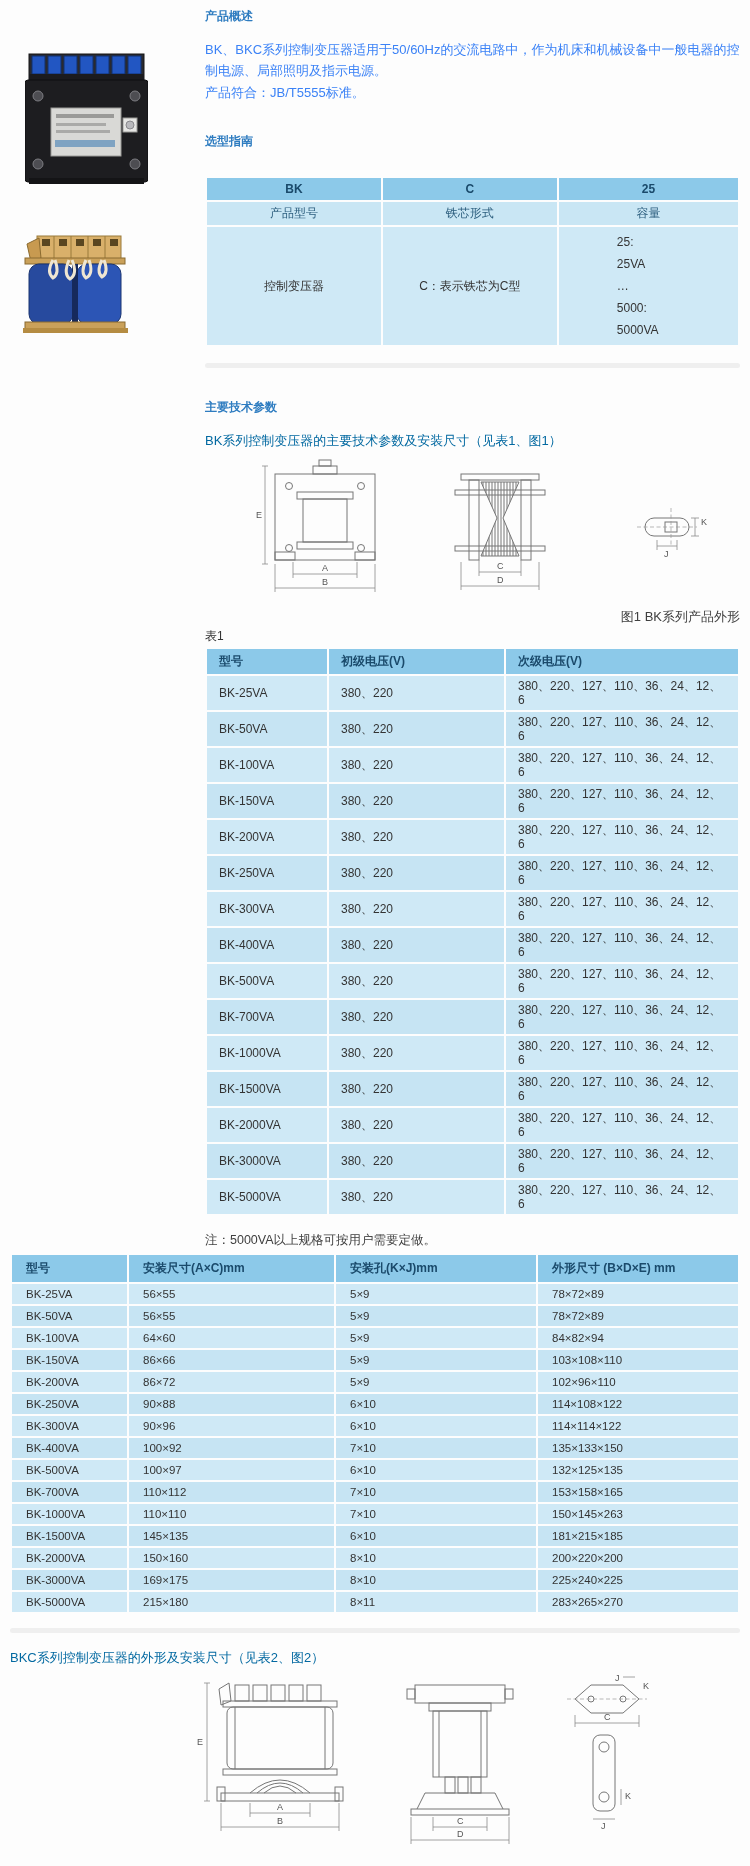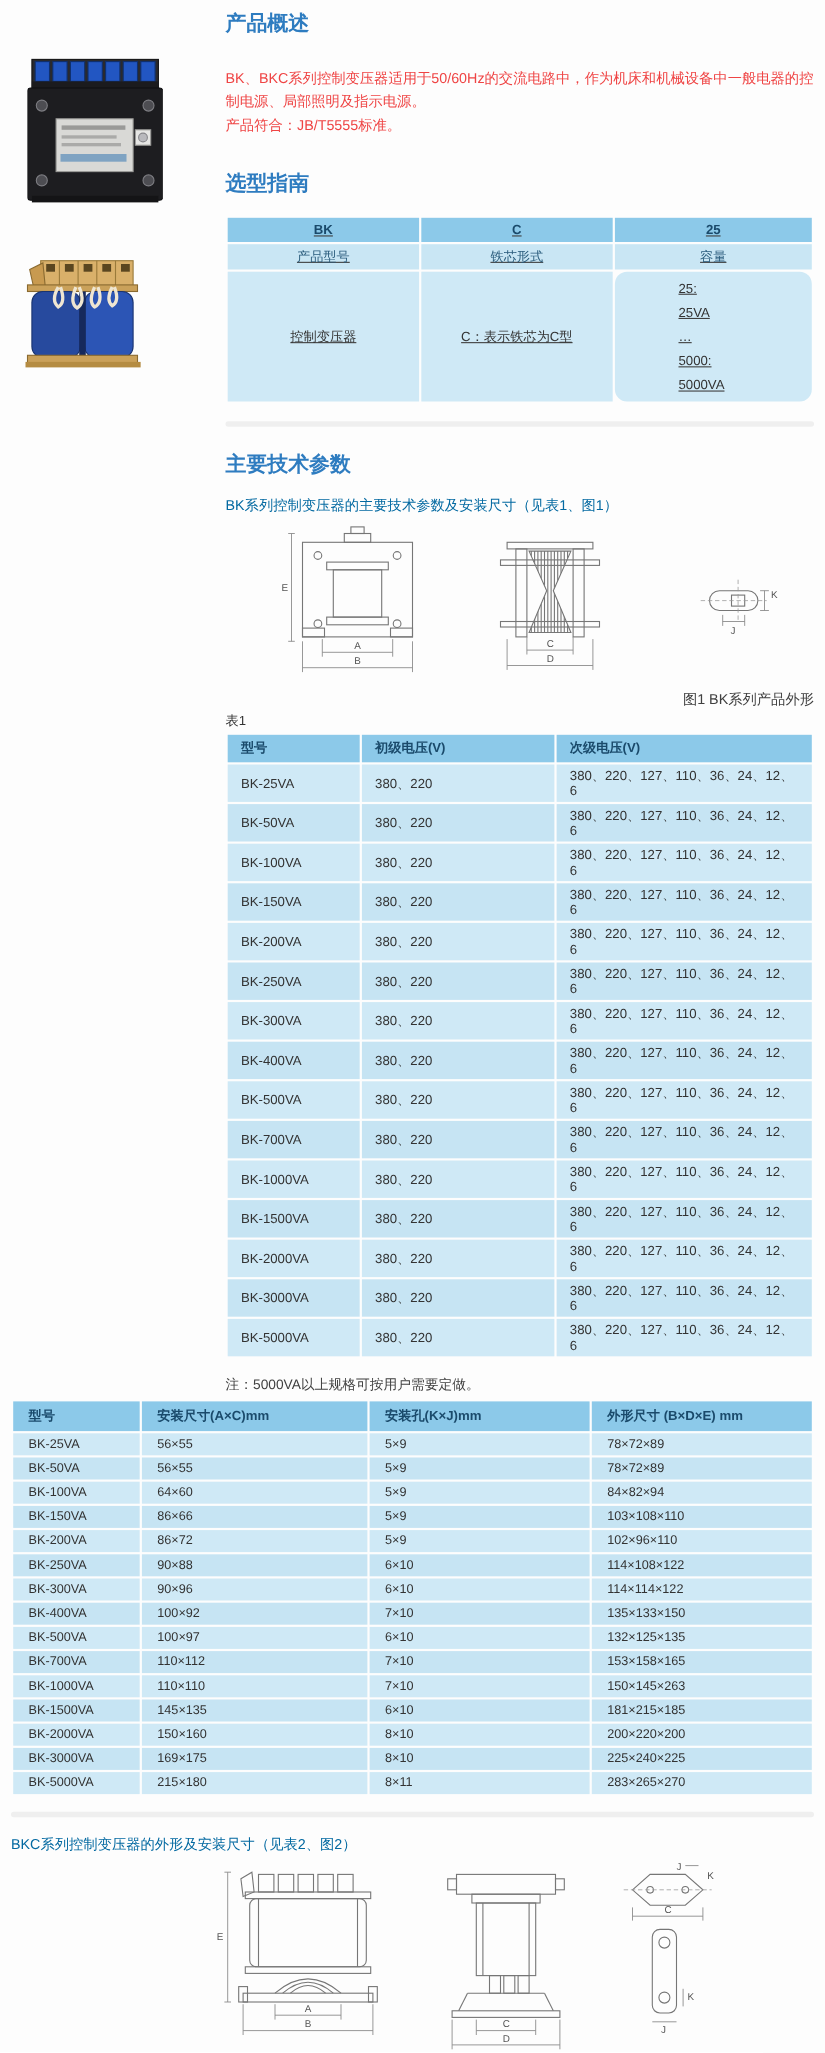--- a/index.html
+++ b/index.html
@@ -5,41 +5,41 @@
   html,body{margin:0;padding:0;background:#fff;}
   body{font-family:"Liberation Sans","DejaVu Sans",sans-serif;color:#3f3f3f;}
   .page{position:relative;width:750px;height:1866px;overflow:hidden;background:#fdfdfd;}
 
   
   .top-flex{display:flex;}
   .photo-col{width:205px;flex:0 0 205px;}
   .right-col{width:535px;flex:0 0 535px;padding-top:8px;}
   .wide{margin:0 10px;width:730px;}
 
-  h2.sec{color:#2e7cc0;font-size:19px;font-weight:bold;margin:0;}
-  .para{font-size:13px;line-height:1.65;margin-top:26px;color:#ef4444;}
+  h2.sec{color:#2e7cc0;font-size:12px;font-weight:bold;margin:0;}
+  .para{font-size:13px;line-height:1.65;margin-top:14px;color:#3b82f6;}
   .intro{font-size:13px;color:#0369a1;}
   .figcap{font-size:13px;color:#404040;text-align:right;}
   .tbl-label{font-size:12px;color:#333;text-align:left;}
   .note{font-size:12.5px;color:#404040;}
   .divider{height:5px;background:#efefef;border-radius:3px;}
 
   
   .photo1{margin:48px 0 0 25px;}
   .photo2{margin:40px 0 0 23px;}
 
   
   table{border-collapse:separate;border-spacing:2px;table-layout:fixed;}
   th{background:#8cc9e9;color:#1a4a6b;font-weight:bold;font-size:12px;padding:4px 8px;}
   td{background:#cfe9f6;color:#333;font-size:12px;padding:3px 10px;}
 
-  .sel{width:100%;margin-top:16px;text-decoration:underline;}
+  .sel{width:100%;margin-top:26px;}
   .sel th,.sel td{text-align:center;}
   .sel td.subhead{background:#c9e6f4;color:#2b5d7d;}
-  .sel td.cap{text-align:left;padding-left:58px;line-height:22px;border-radius:11px;}
+  .sel td.cap{text-align:left;padding-left:58px;line-height:22px;}
   .sel td{vertical-align:middle;text-align:center;}
 
   .t1{width:100%;margin-top:2px;}
   .t1 th{text-align:left;padding:4px 12px;}
   .t1 td{padding:3px 12px;line-height:14px;}
   .t1 tbody tr:nth-child(even) td{background:#c6e4f3;}
 
   .t-cont{width:730px;margin-top:4px;}
   .t-cont th{text-align:left;padding:5px 14px;}
   .t-cont td{font-size:11.5px;padding:3.5px 14px;line-height:13px;}
@@ -150,21 +150,21 @@
                 <div>…</div>
                 <div>5000:</div>
                 <div>5000VA</div>
               </td>
           </tr>
         </tbody>
       </table>
 
       <div class="divider" style="margin-top:16px;"></div>
 
-      <h2 class="sec" style="margin-top:21px;">主要技术参数</h2>
+      <h2 class="sec" style="margin-top:31px;">主要技术参数</h2>
       <div class="intro" style="margin-top:16px;">BK系列控制变压器的主要技术参数及安装尺寸（见表1、图1）</div>
 
       <svg class="fig" width="535" height="148" viewBox="0 0 535 148">
 
         <g transform="translate(60,4)">
           <rect class="lineart" x="10" y="14" width="100" height="86"></rect>
           <rect class="lineart" x="10" y="92" width="20" height="8"></rect>
           <rect class="lineart" x="90" y="92" width="20" height="8"></rect>
           <rect class="lineart" x="48" y="6" width="24" height="8"></rect>
           <rect class="lineart" x="54" y="0" width="12" height="6"></rect>

